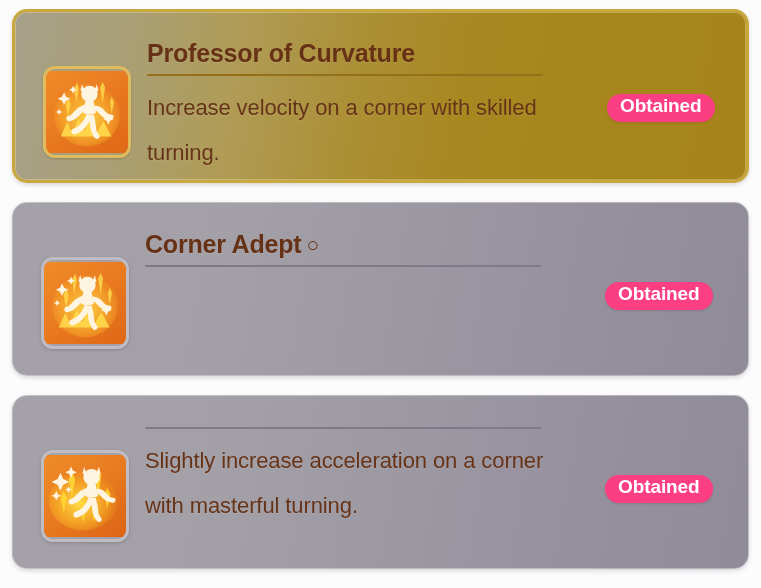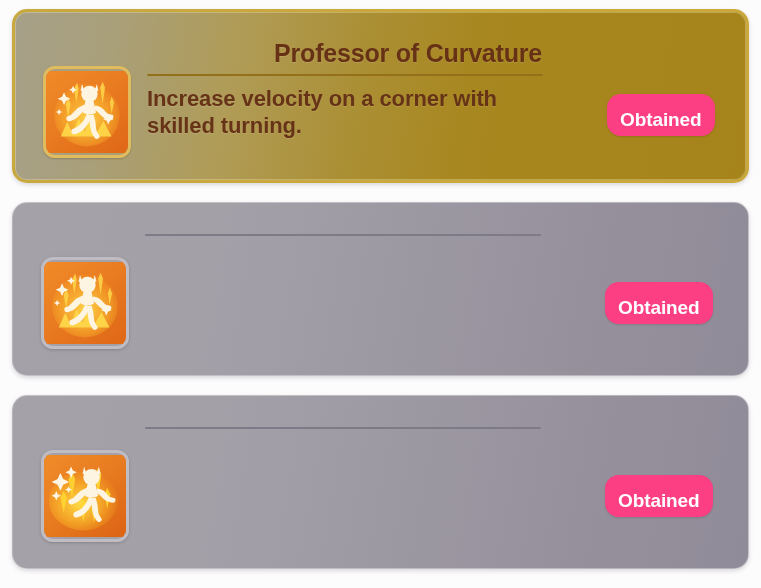--- a/index.html
+++ b/index.html
@@ -106,57 +106,56 @@
     width: 400px;
   }
   .skill-title {
     font-size: 25px;
     font-weight: bold;
     color: #663115;
     letter-spacing: -0.2px;
     line-height: 30px;
     white-space: nowrap;
     text-shadow: 0 1px 1px rgba(255,255,255,0.13);
-    text-align: right;
   }
   .title-circle {
     font-size: 21px;
     font-weight: normal;
     margin-left: 5px;
     vertical-align: 1px;
   }
   .title-divider {
     margin-top: 5px;
     width: 396px;
     height: 2px;
     border-radius: 1px;
   }
   .gold .title-divider { background: #95701a; }
   .gray .title-divider { background: #7e7a87; }
 
   .skill-desc {
     margin-top: 9px;
     font-size: 22px;
-    font-weight: bold;
+    font-weight: normal;
     color: #673317;
-    line-height: 27px;
+    line-height: 45px;
     letter-spacing: -0.1px;
     text-shadow: 0 1px 1px rgba(255,255,255,0.12);
   }
 
   
   .status-badge {
     position: absolute;
     left: 592px;
     top: 82px;
     background: #fb3f82;
     color: #ffffff;
     font-size: 19px;
     font-weight: bold;
-    padding: 15px 13px 5px 13px;
+    padding: 1px 13px 5px 13px;
     border-radius: 14px;
     line-height: 22px;
     letter-spacing: -0.1px;
     box-shadow: 0 1px 2px rgba(0,0,0,0.12);
   }
   .gray .status-badge { top: 79px; }
 </style>
 </head>
 <body>
 
@@ -259,20 +258,23 @@
             <path d="M47 41 q-8 3 -13 9 q-3 4 -7 5 q-3 1 -2 4 q1 3 5 2 q7 -2 11 -7 q4 -5 9 -7 Z"></path>
             <path d="M60 42 q8 1 13 8 q2 3 6 3 q4 0 3 4 q-1 3 -5 2 q-7 -1 -12 -7 q-3 -4 -7 -5 Z"></path>
             <path d="M50 52 q-3 8 -8 13 q-4 4 -8 5 q-4 1 -3 5 q1 3 5 2 q7 -2 12 -8 q6 -7 8 -14 Z"></path>
             <path d="M58 53 q3 9 3 16 q0 5 3 8 q3 3 0 5 q-3 2 -5 -1 q-4 -5 -5 -12 q-1 -9 -2 -15 Z"></path>
           </g>
         </svg>
       </div>
     </div>
 
     <div class="card-body">
+      <div class="skill-title">
+        <span>Corner Adept</span><span class="title-circle">○</span>
+      </div>
       <div class="title-divider"></div>
     </div>
 
     <div class="status-badge">Obtained</div>
   </div>
 
   <div class="skill-card gray">
 
     <div class="icon-wrap">
       <div class="icon-frame">
@@ -314,18 +316,19 @@
             <path d="M65 41 q8 1 13 8 q2 3 6 3 q4 0 3 4 q-1 3 -5 2 q-7 -1 -12 -7 q-3 -4 -7 -5 Z"></path>
             <path d="M55 51 q-3 8 -8 13 q-4 4 -8 5 q-4 1 -3 5 q1 3 5 2 q7 -2 12 -8 q6 -7 8 -14 Z"></path>
             <path d="M63 52 q3 9 3 16 q0 5 3 8 q3 3 0 5 q-3 2 -5 -1 q-4 -5 -5 -12 q-1 -9 -2 -15 Z"></path>
           </g>
         </svg>
       </div>
     </div>
 
     <div class="card-body">
       <div class="title-divider"></div>
+      <div class="skill-desc">Slightly increase acceleration on a corner with masterful turning.</div>
     </div>
 
     <div class="status-badge">Obtained</div>
   </div>
 
 </div>
 
 </body></html>

